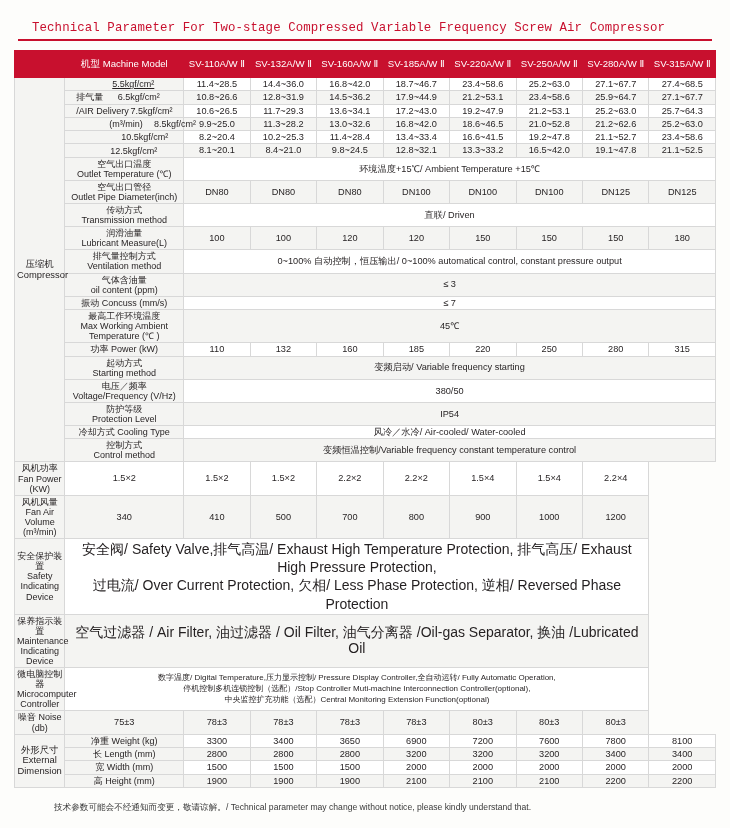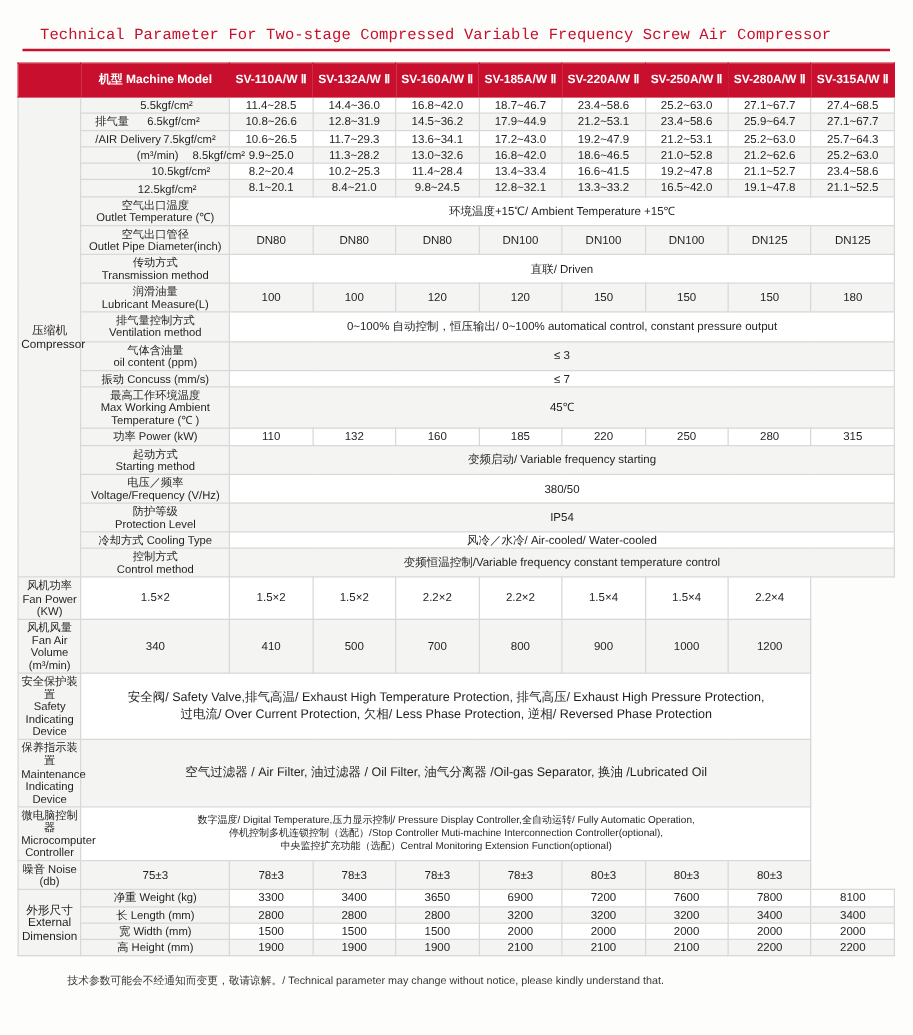--- a/index.html
+++ b/index.html
@@ -64,21 +64,21 @@
     padding: 1px 2px;
     text-align: center;
     vertical-align: middle;
     line-height: 1.12;
     color: #231f20;
     font-weight: normal;
   }
   tr.header-row th {
     background: #c8102e;
     color: #ffffff;
-    font-weight: bold;
+    font-weight: normal;
     font-size: 9.6px;
     height: 22px;
     border: 1px solid #c8102e;
     padding: 2px 1px;
   }
   tr.header-row th.blank {
     background: #c8102e;
     border: 1px solid #c8102e;
   }
   .c-group {
@@ -100,21 +100,21 @@
   tr.shade td.val, tr.shade td.c-param, tr.shade td.c-group { background: #f4f4f2; }
   tr.plain td.val { background: #ffffff; }
   td.span-all { background: #ffffff; }
   td.span-all.shadebg { background: #f4f4f2; }
   .footnote {
     margin-top: 14px;
     padding-left: 40px;
     font-size: 8.6px;
     color: #3a3a3a;
   }
-  .small { font-size: 10px; }
+  .small { font-size: 14px; }
   .tiny { font-size: 8px; }
 </style>
 </head>
 <body>
 
 <div class="page">
 
   <div class="title-block">
     <div class="title-en">Technical Parameter For Two-stage Compressed Variable Frequency Screw Air Compressor</div>
   </div>
@@ -141,21 +141,21 @@
         <th>SV-280A/W Ⅱ</th>
         <th>SV-315A/W Ⅱ</th>
       </tr>
 
       <tr class="plain">
         <td class="c-group" rowspan="20">
           <span class="cn">压缩机</span>
           <span class="en">Compressor</span>
         </td>
         <td class="c-param">
-          <span style="display:inline-block;width:58px;text-align:left;padding-left:34px;">5.5kgf/cm²</span>
+          <span style="display:inline-block;width:58px;text-align:left;padding-left:34px;text-decoration:underline;">5.5kgf/cm²</span>
         </td>
         <td class="val">11.4~28.5</td>
         <td class="val">14.4~36.0</td>
         <td class="val">16.8~42.0</td>
         <td class="val">18.7~46.7</td>
         <td class="val">23.4~58.6</td>
         <td class="val">25.2~63.0</td>
         <td class="val">27.1~67.7</td>
         <td class="val">27.4~68.5</td>
       </tr>

